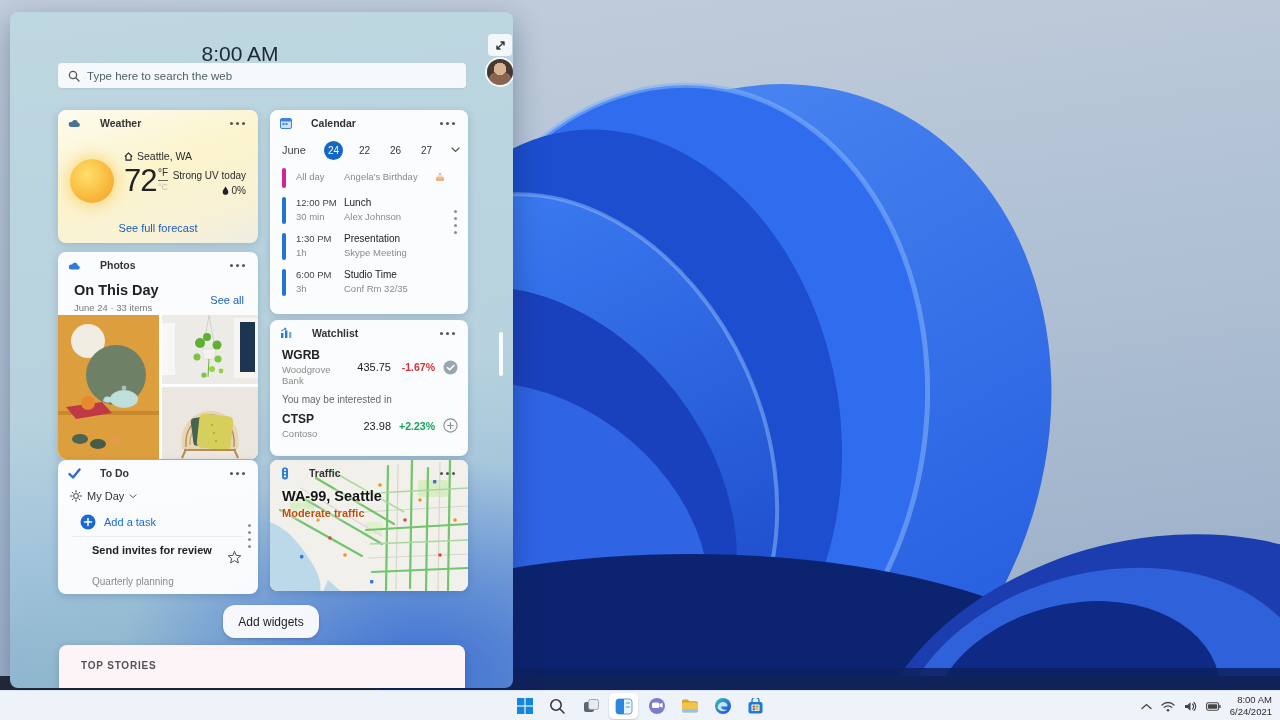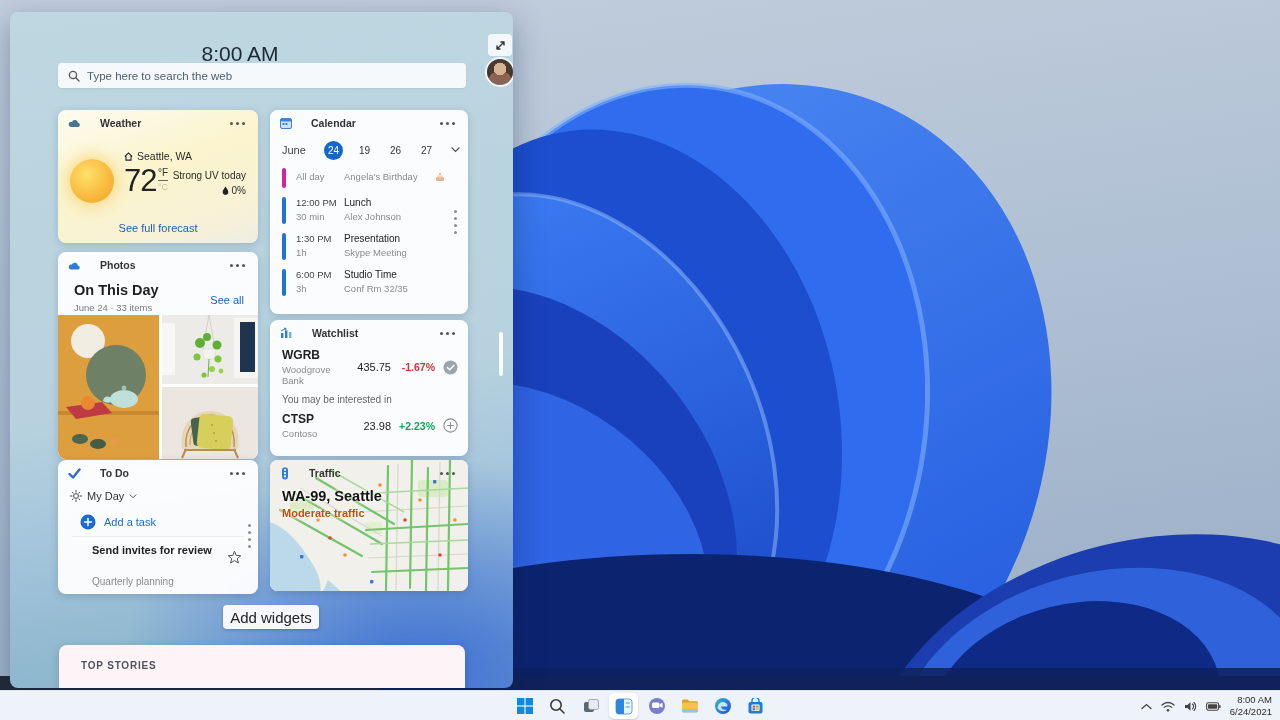--- a/index.html
+++ b/index.html
@@ -133,23 +133,23 @@
 
   
   .card.traffic { left:260px; top:448px; width:198px; height:131px; }
   .tr-map { position:absolute; inset:0; cursor:pointer; }
   .tr-head1 { position:absolute; left:12px; top:28px; font-size:14.5px; font-weight:700;
     color:#141414; z-index:4; text-shadow:0 0 4px #fff,0 0 6px #fff; }
   .tr-head2 { position:absolute; left:12px; top:47px; font-size:11px; font-weight:700;
     color:#c2500c; z-index:4; text-shadow:0 0 4px #fff,0 0 6px #fff; }
 
   
-  .add-widgets { position:absolute; left:213px; top:593px; width:96px; height:24px;
-    background:rgba(253,253,255,0.95); border-radius:4px; display:flex; align-items:center;
-    justify-content:center; font-size:15px; color:#222; cursor:pointer;
+  .add-widgets { position:absolute; left:213px; top:593px; width:96px; height:33px;
+    background:rgba(253,253,255,0.95); border-radius:12px; display:flex; align-items:center;
+    justify-content:center; font-size:12px; color:#222; cursor:pointer;
     box-shadow:0 1px 3px rgba(0,20,60,0.25); }
   .top-stories { position:absolute; left:49px; top:633px; width:406px; height:50px;
     background:#fdf4f7; border-radius:8px 8px 0 0; box-shadow:0 2px 8px rgba(10,40,90,0.18); }
   .top-stories .lbl { position:absolute; left:22px; top:15px; font-size:10px; font-weight:700;
     letter-spacing:0.8px; color:#53525c; }
 
   
   .taskbar { position:absolute; left:0; bottom:0; width:1280px; height:30px;
     background:#eef2f9; border-top:1px solid #dde4ee; z-index:20; }
   .tb-center { position:absolute; left:50%; top:0; height:30px; transform:translateX(-50%);
@@ -266,21 +266,21 @@
         </svg>
         <span class="title">Calendar</span>
         <div class="menu-btn">
             <div class="dots3"></div>
           </div>
       </div>
       <div class="cal-row">
         <span class="cal-month">June</span>
         <div class="cal-dates">
           <div class="cal-date sel">24</div>
-          <div class="cal-date">19</div>
+          <div class="cal-date">22</div>
           <div class="cal-date">26</div>
           <div class="cal-date">27</div>
           <div class="cal-chev">
             <svg width="9" height="6" viewBox="0 0 9 6">
               <path d="M1,1 L4.5,4.5 L8,1" fill="none" stroke="#555" stroke-width="1.2" stroke-linecap="round"></path>
             </svg>
           </div>
         </div>
       </div>
       <div class="cal-events">

